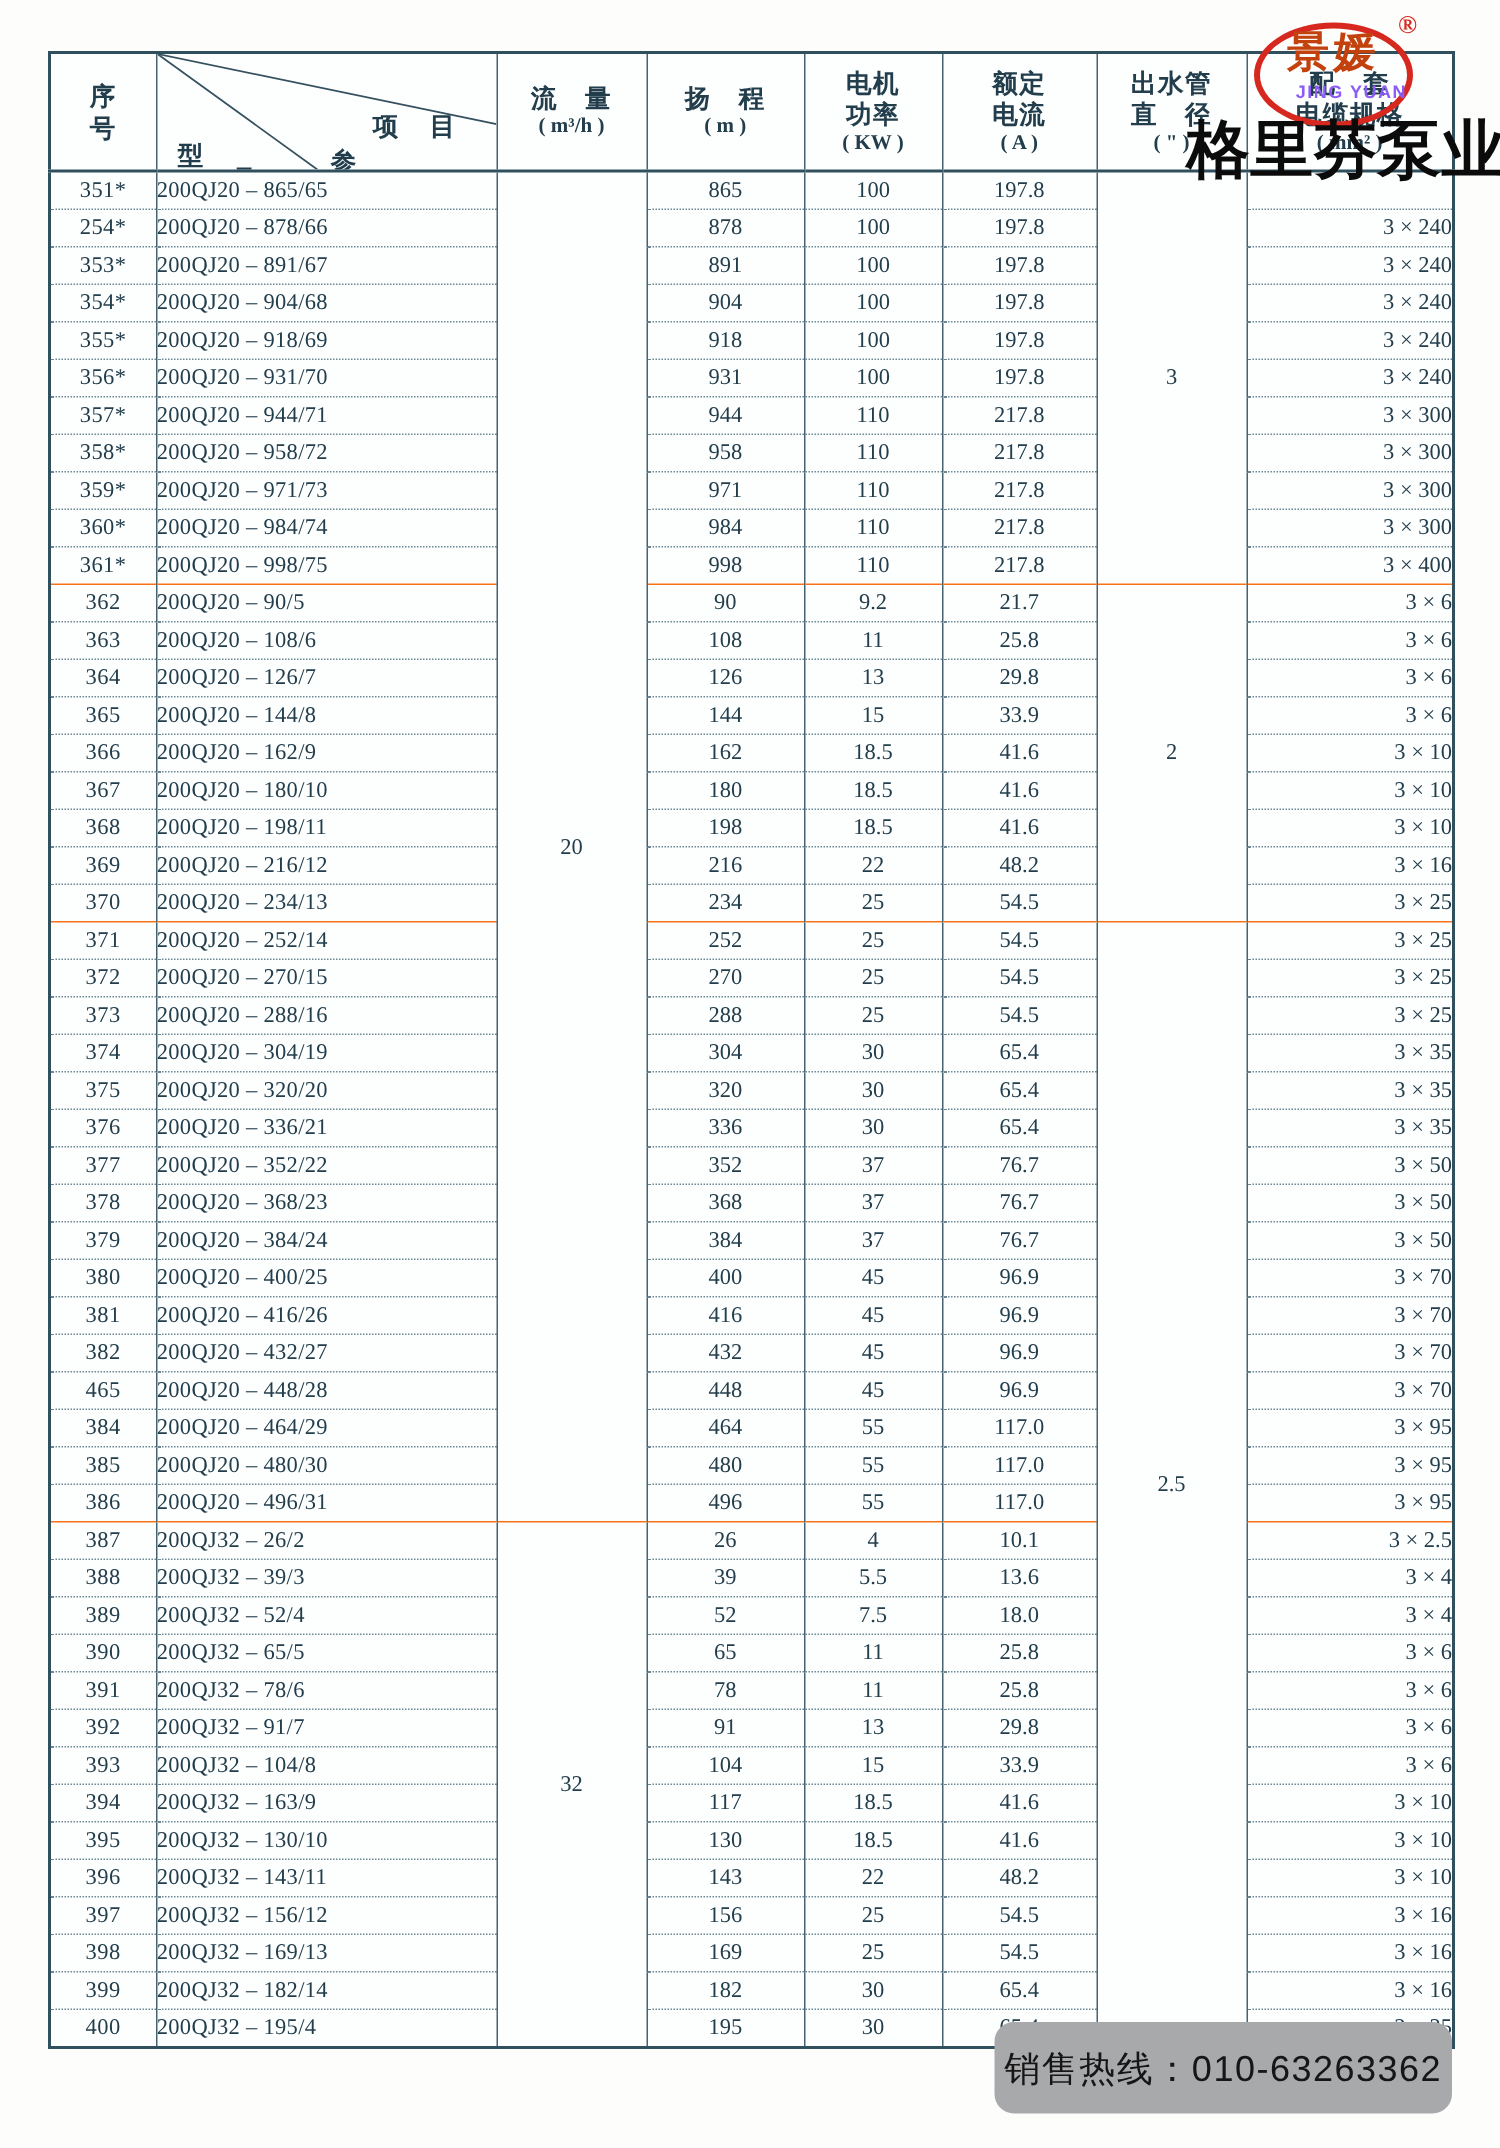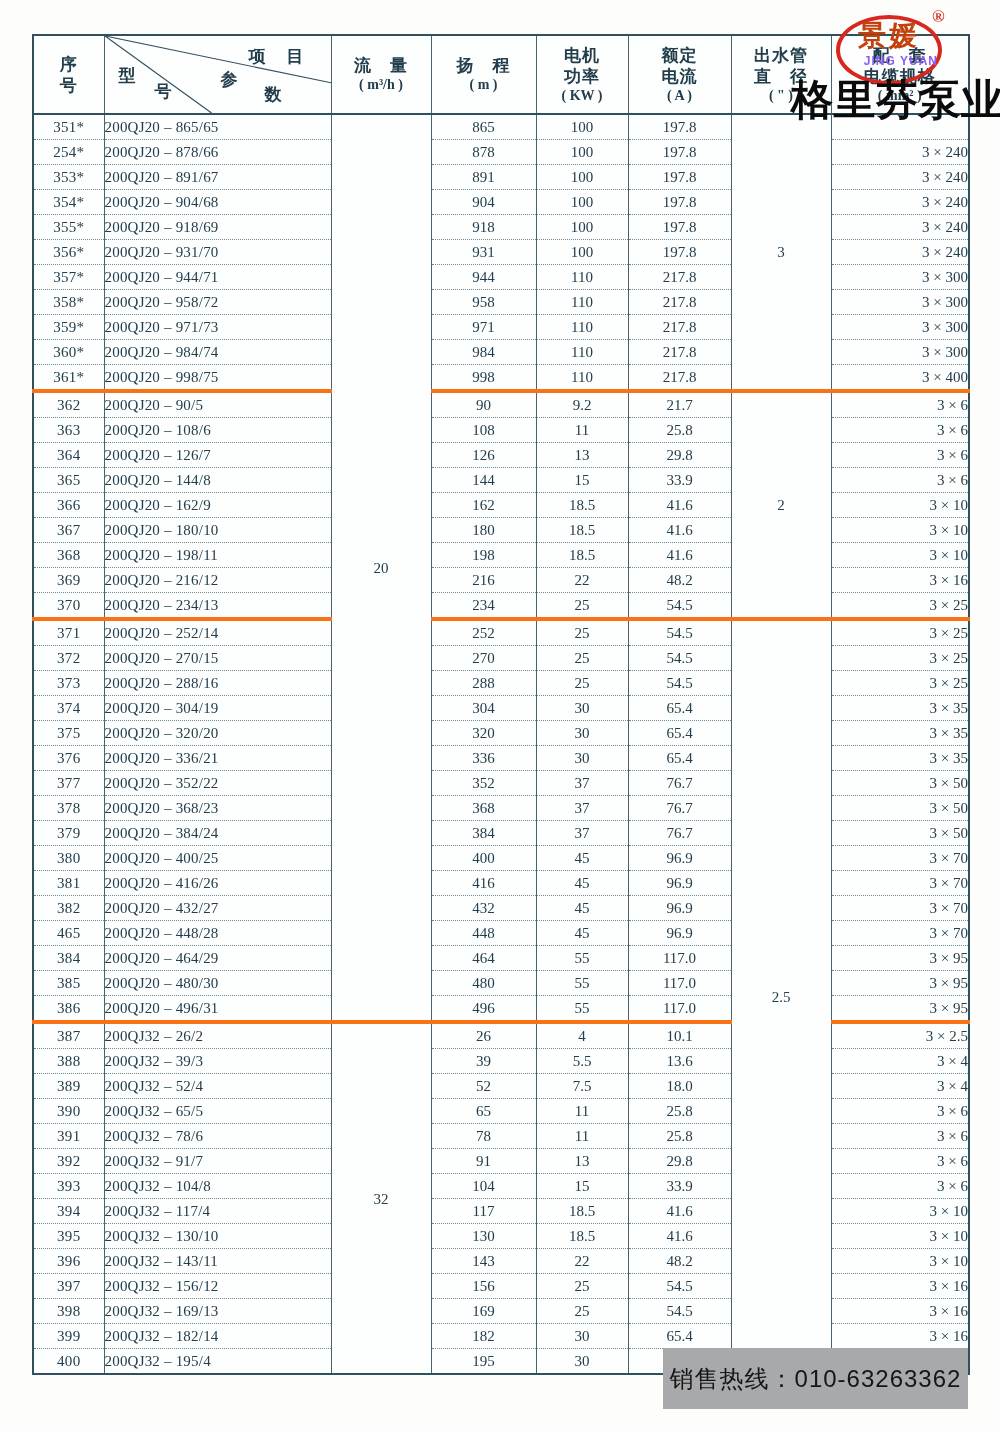--- a/index.html
+++ b/index.html
@@ -23,32 +23,32 @@
   table.spec thead tr{height:79px;}
   table.spec tbody tr{height:24px;}
   table.spec th{
     font-weight:bold;vertical-align:middle;text-align:center;
     border-bottom:2px solid #31505e;position:relative;
   }
   table.spec tbody td{
     border-top:1px dotted #6a8793;
     font-size:15px;line-height:24px;vertical-align:middle;
   }
-  tbody tr.gs td{border-top:4px solid #f97316;}
+  tbody tr.gs td{border-top:1px solid #f97316;}
   td.c{text-align:center;}
   td.serial{font-size:16px;letter-spacing:.3px;}
   td.model{text-align:left;padding-left:24px;font-size:15px;letter-spacing:.2px;}
   td.cable{border-top:1px solid #5b7884;text-align:right;}
   td.merged{font-size:16px;}
   .hwrap{display:flex;flex-direction:column;justify-content:center;height:100%;}
   .hl{font-size:17px;line-height:21px;letter-spacing:1px;}
   .hu{font-size:14px;line-height:18px;font-weight:bold;letter-spacing:0;}
   
   .diag-svg{position:absolute;left:0;top:0;width:100%;height:100%;}
-  .diag-lab{position:absolute;font-size:17px;font-weight:bold;line-height:1;}
+  .diag-lab{position:absolute;font-size:17px;font-weight:bold;line-height:1;margin-top:28px;}
   .d-top{left:144px;top:12px;letter-spacing:2px;}
   .d-xing{left:14px;top:31px;}
   .d-hao{left:50px;top:47px;}
   .d-can{left:116px;top:35px;}
   .d-shu{left:160px;top:50px;}
   
   .logo-ellipse{
     position:absolute;left:836px;top:15px;width:106px;height:70px;
     border:4px solid #d7281f;border-radius:50%;z-index:6;box-sizing:border-box;
   }
@@ -69,21 +69,21 @@
     position:absolute;left:791px;top:76px;z-index:7;
     font-family:"Liberation Sans","DejaVu Sans",sans-serif;
     font-weight:900;font-size:42px;line-height:1.15;color:#0b0b0b;
     white-space:nowrap;letter-spacing:0.5px;
   }
   
   .hotline{
     position:absolute;left:663px;top:1348px;width:305px;height:61px;
     background:#a8a9ab;display:flex;align-items:center;justify-content:center;
     font-family:"Liberation Sans","DejaVu Sans",sans-serif;
-    font-size:24px;color:#161616;letter-spacing:1px;z-index:3;
+    font-size:24px;color:#161616;letter-spacing:1px;z-index:3;border-radius:13px;
   }
 </style>
 </head>
 <body>
 
 <div class="page">
 
   <table class="spec">
     <colgroup>
       <col style="width:71px">
@@ -501,21 +501,21 @@
         <tr>
           <td class="c serial">393</td>
           <td class="model">200QJ32 – 104/8</td>
           <td class="c">104</td>
           <td class="c">15</td>
           <td class="c">33.9</td>
           <td class="c cable">3 × 6</td>
         </tr>
         <tr>
           <td class="c serial">394</td>
-          <td class="model">200QJ32 – 117/4</td>
+          <td class="model">200QJ32 – 163/9</td>
           <td class="c">117</td>
           <td class="c">18.5</td>
           <td class="c">41.6</td>
           <td class="c cable">3 × 10</td>
         </tr>
         <tr>
           <td class="c serial">395</td>
           <td class="model">200QJ32 – 130/10</td>
           <td class="c">130</td>
           <td class="c">18.5</td>

